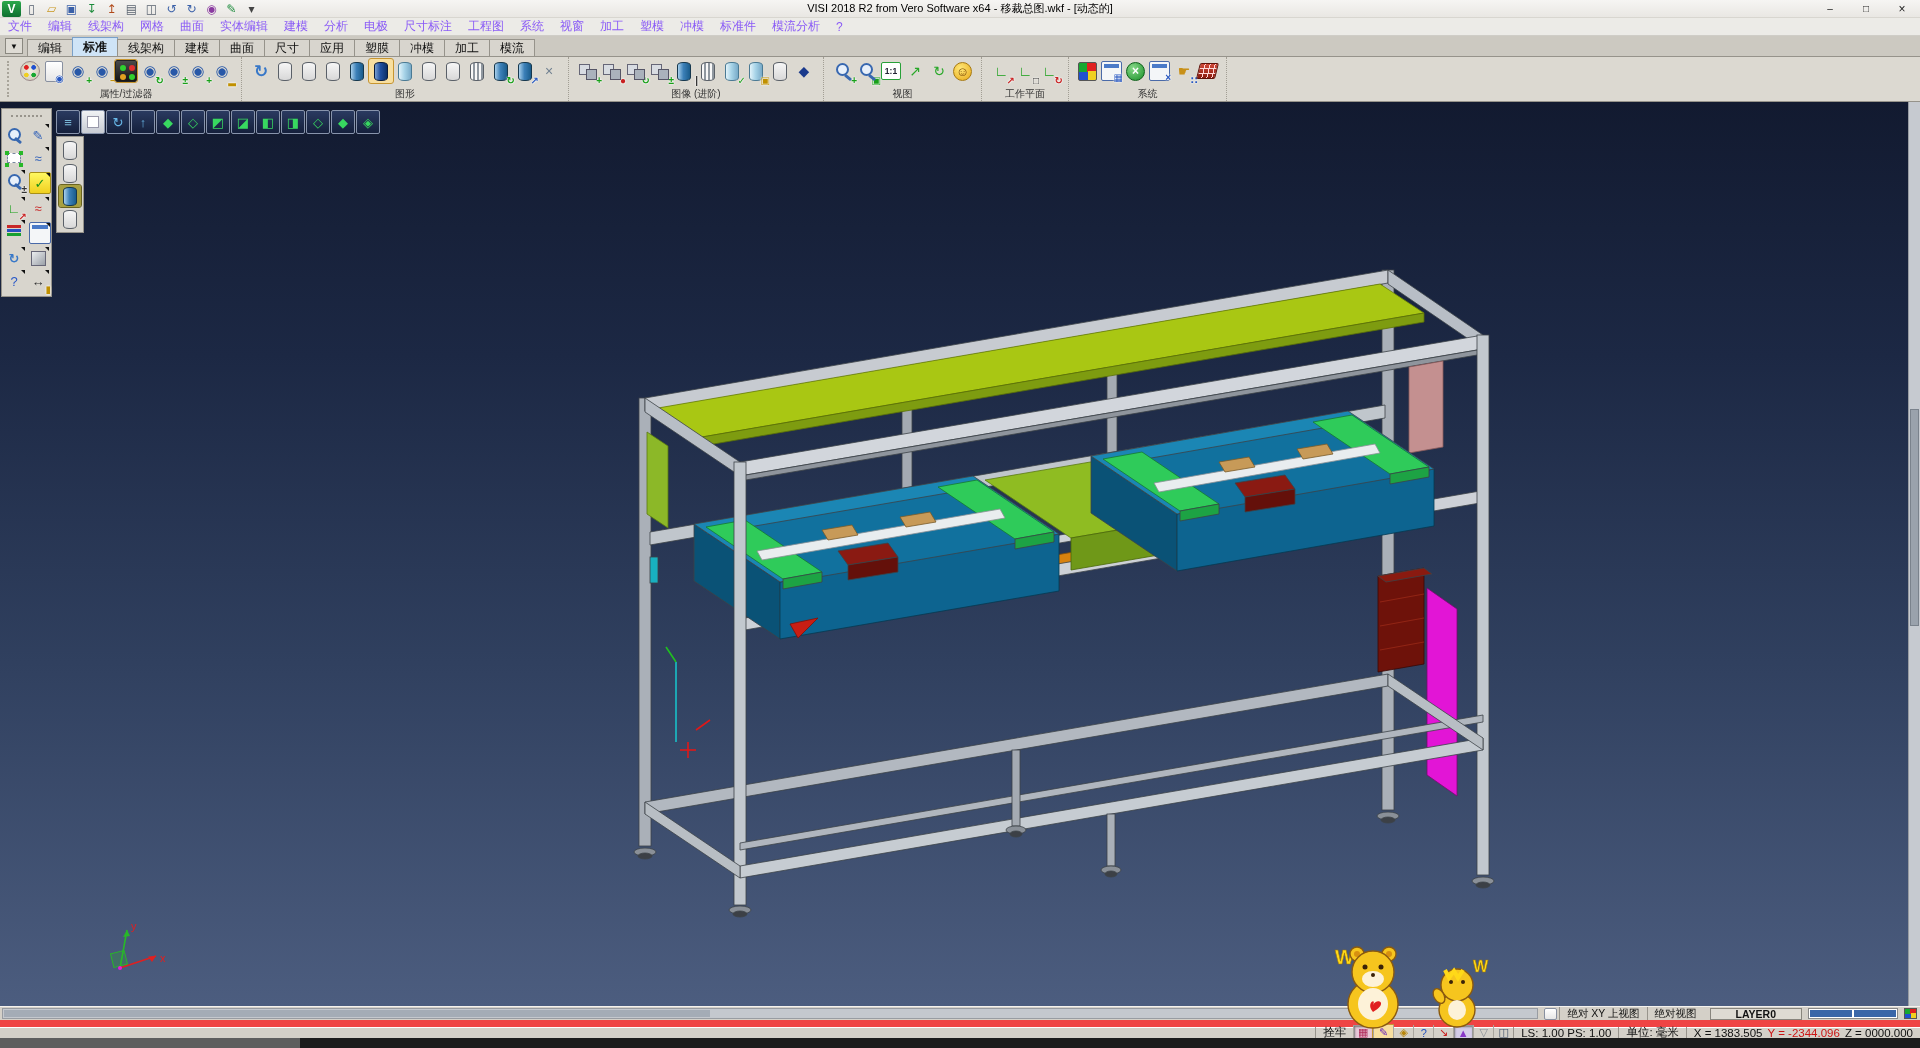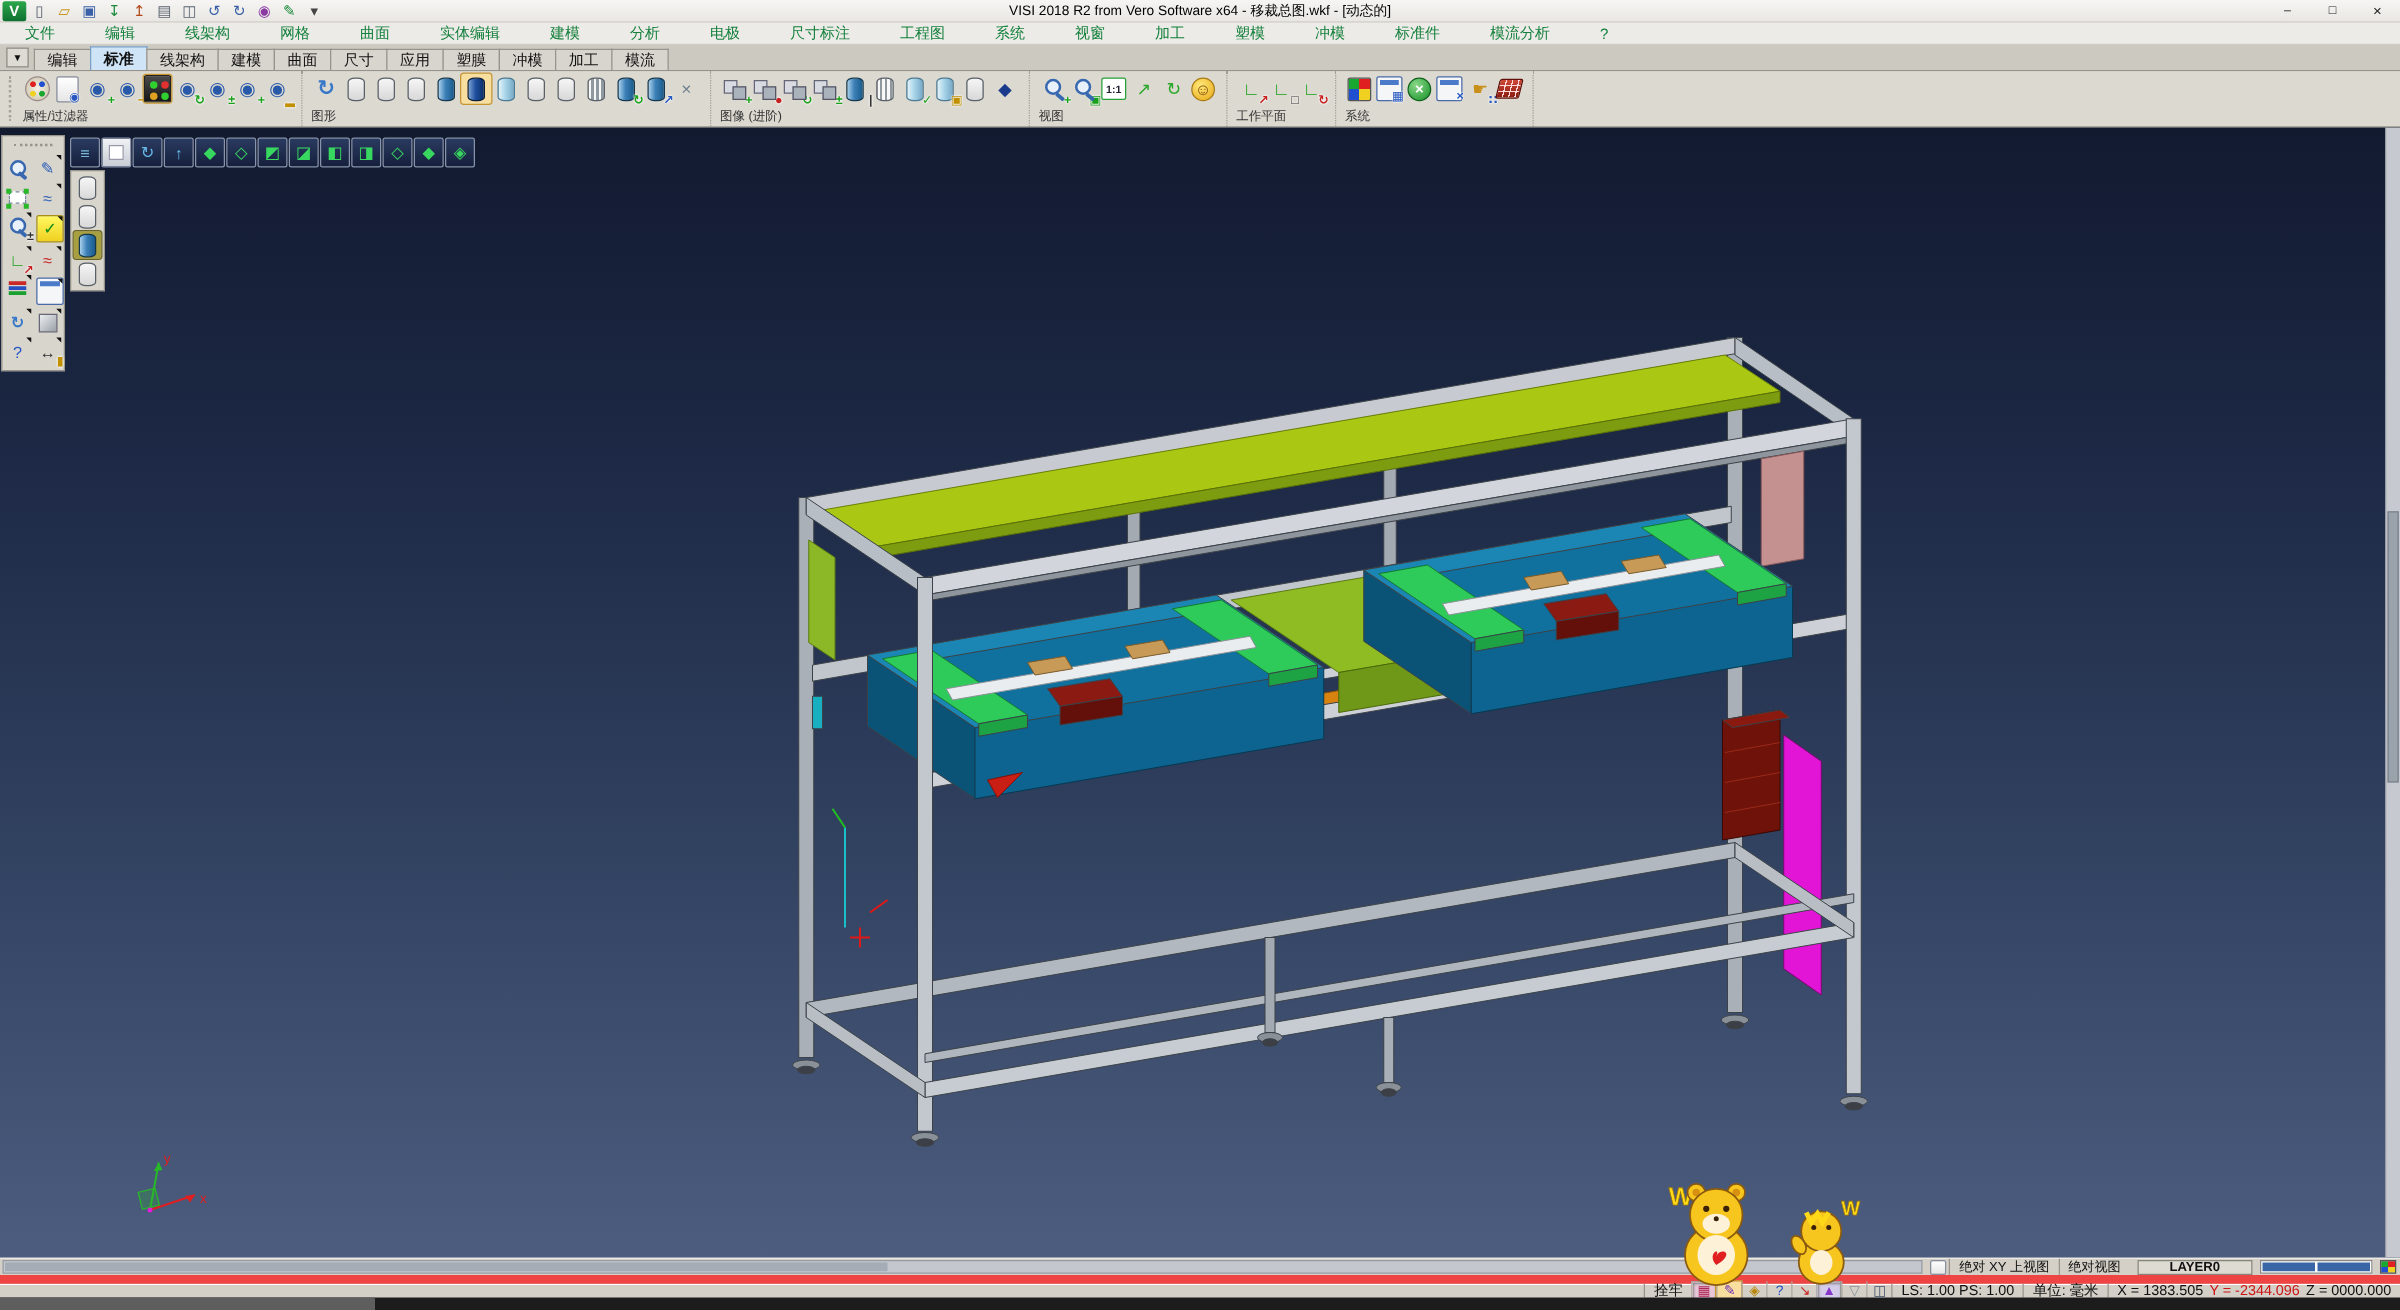--- a/index.html
+++ b/index.html
@@ -8,32 +8,32 @@
   
   .titlebar{height:18px;background:linear-gradient(#f6f5f3,#e9e7e3);display:flex;align-items:center;position:relative;border-bottom:1px solid #d8d6d0}
   .qa{display:flex;align-items:center;gap:1px;padding-left:2px;z-index:2}
   .qa .icon{width:19px;height:16px;font-size:12px}
   .apptitle{position:absolute;left:0;right:0;text-align:center;font-size:11px;color:#000}
   .winbtns{margin-left:auto;display:flex;z-index:2}
   .winbtn{width:36px;height:17px;display:flex;align-items:center;justify-content:center;font-size:10px;color:#222}
   .winbtn:last-child{font-size:12px}
   
   .menubar{height:18px;background:#ecebe7;display:flex;align-items:stretch;font-size:12px;border-bottom:1px solid #cfcdc7}
-  .mitem{padding:0 20px;display:flex;align-items:center;color:#15803d}
+  .mitem{padding:0 8px;display:flex;align-items:center;color:#8b5cf6}
   
   .tabbar{height:21px;background:#ccc9c1;display:flex;align-items:flex-end;padding-left:3px;border-bottom:1px solid #96938b}
   .tabdrop{width:18px;height:16px;border:1px solid #8a8880;background:#dedbd4;margin:0 4px 2px 2px;font-size:8px;display:flex;align-items:center;justify-content:center}
   .tab{padding:0 10px;font-size:12px;border:1px solid #96938b;border-bottom:none;background:#d8d5ce;margin-right:-1px;height:17px;display:flex;align-items:center;white-space:nowrap}
   .tab.selected{background:#cfe4f7;font-weight:bold;border-color:#7aa0c8;height:19px}
   
   .ribbon{height:45px;background:#dcd9d1;display:flex;border-bottom:1px solid #96938b}
   .rgrip{width:7px;border-right:2px dotted #a8a49a;margin:4px 2px}
   .rgroup{display:flex;flex-direction:column;justify-content:space-between;padding:2px 7px 1px;border-right:1px dotted #a29e94}
   .ricons{display:flex;align-items:center}
-  .rlabel{font-size:10px;color:#333;line-height:12px;white-space:nowrap}
+  .rlabel{text-align:center;font-size:10px;color:#333;line-height:12px;white-space:nowrap}
   
   .icon{width:24px;height:24px;position:relative;display:inline-flex;align-items:center;justify-content:center;font-size:14px;flex:none;border-radius:2px}
   .sub{position:absolute;right:-2px;bottom:-3px;font-size:10px;font-weight:bold;text-shadow:0 0 2px #fff,0 0 2px #fff;line-height:1}
   .sub-green{color:#18a018}.sub-gold{color:#c09000}.sub-red{color:#c82020}.sub-blue{color:#2858c0}.sub-k{color:#333}
   .ddm{position:absolute;top:0;right:0;width:0;height:0;border-left:4px solid transparent;border-top:4px solid #111}
   .sel{background:#f8dfa0;outline:1px solid #c89630}
   .pressed{box-shadow:inset 1px 1px 2px #777;border:1px solid #999}
   .k-logo{background:linear-gradient(#2aa84a,#0f7030);color:#fff;font-weight:bold;font-size:11px}
   .k-eye{color:#2858a8;font-size:15px}
   .k-refresh{color:#3878c8;font-size:17px;font-weight:bold}

